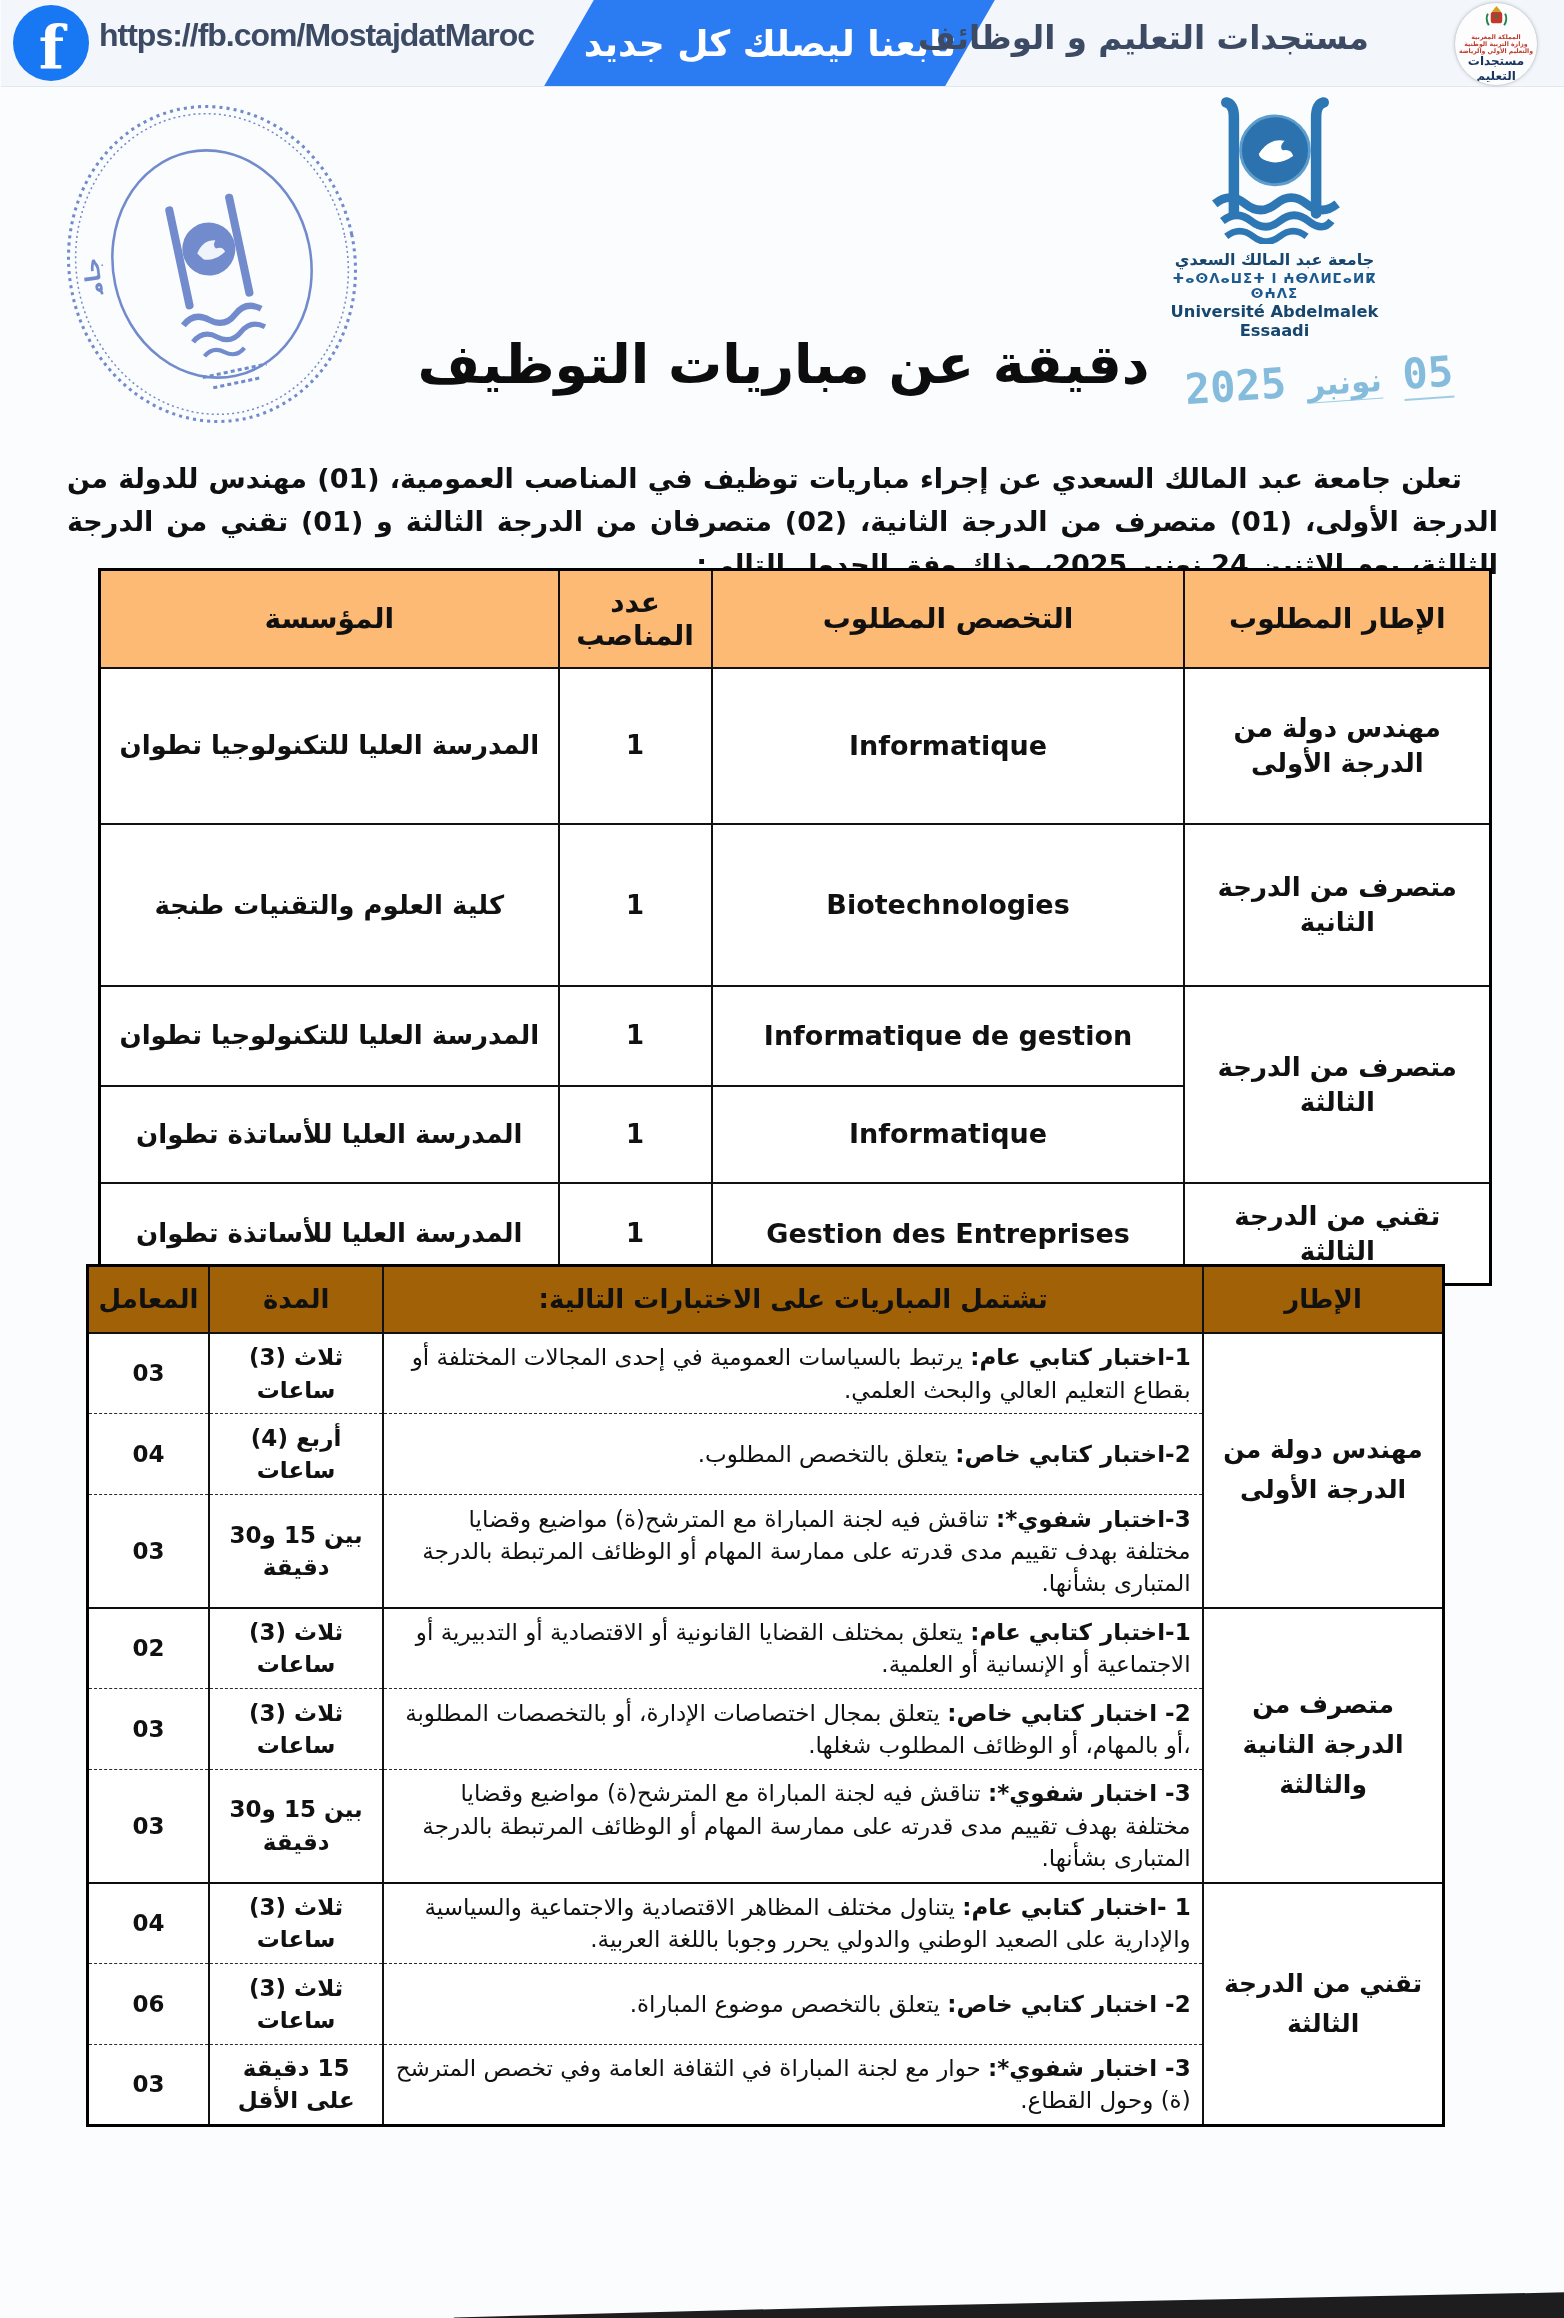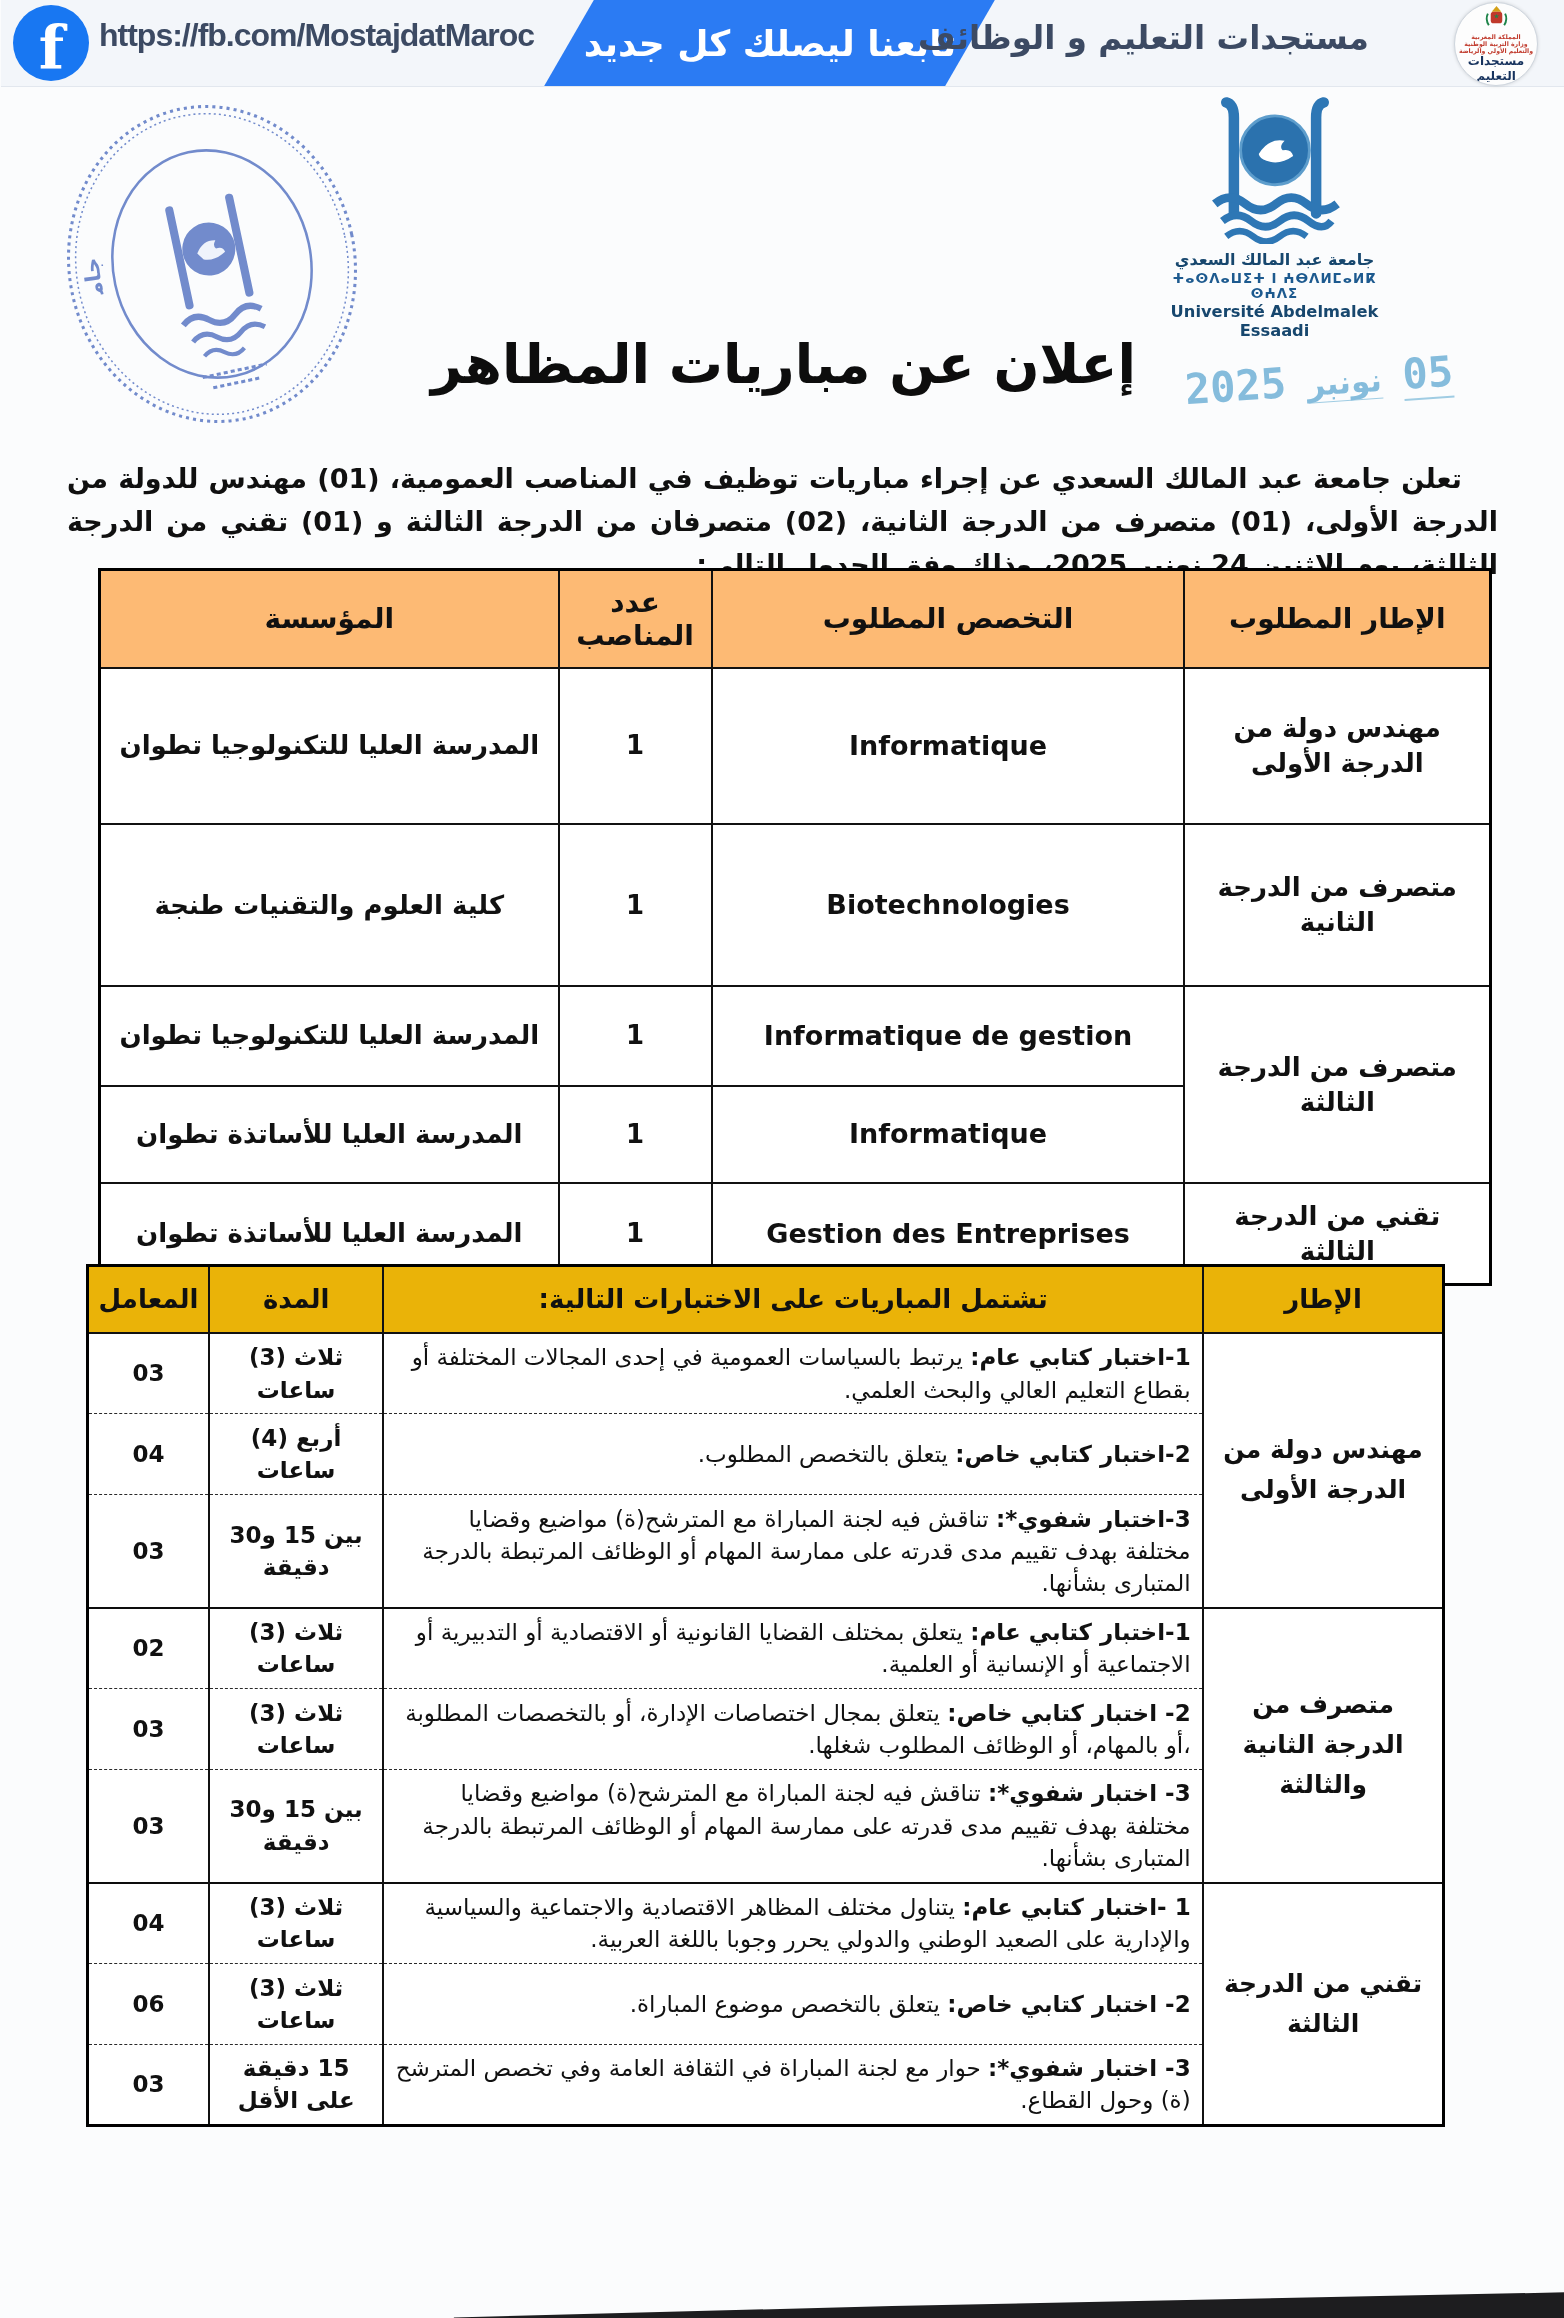--- a/index.html
+++ b/index.html
@@ -93,21 +93,21 @@
   .t1 tbody tr:nth-child(2) td{height:149px;}
   .t1 tbody tr:nth-child(3) td{height:86px;}
   .t1 tbody tr:nth-child(4) td{height:84px;}
   .t1 tbody tr:nth-child(5) td{height:88px;}
   .t1 .spec-cell{direction:ltr;font-size:27px;}
   
   .flow2{position:absolute;top:1264px;right:55px;left:55px;z-index:2;}
   .t2{border:3.8px solid #000;margin-right:65px;margin-left:31px;width:auto;
       width:calc(100% - 96px);}
   .t2 th{
-    background:#eab308;border:2.4px solid #111;font-size:26px;font-weight:bold;
+    background:#a16207;border:2.4px solid #111;font-size:26px;font-weight:bold;
     height:61px;padding:1.9px 9.6px;
   }
   .t2 td{border-left:2.4px solid #111;border-right:2.4px solid #111;
     font-size:23px;padding:7.6px 11.5px;line-height:1.4;vertical-align:middle;}
   .t2 tr.group-start td{border-top:2.9px solid #0d0d0d;}
   .t2 tr.inner td{border-top:1.9px dashed #2a2a2a;}
   .t2 .exam-cell{text-align:right;}
   .t2 .exam-cell b{font-weight:800;}
   .t2 .dur-cell,.t2 .coef-cell{text-align:center;font-weight:600;}
   .t2 .cadre2-cell{text-align:center;font-weight:bold;font-size:25px;line-height:1.6;}
@@ -182,21 +182,21 @@
   <div class="uni-name-tifinagh">ⵜⴰⵙⴷⴰⵡⵉⵜ ⵏ ⵄⴱⴷⵍⵎⴰⵍⴽ ⵙⵄⴷⵉ</div>
   <div class="uni-name-fr">Université Abdelmalek Essaadi</div>
 </div>
 
 <div class="date-stamp">
   <span class="day">05</span>
   <span class="month">نونبر</span>
   <span class="year">2025</span>
 </div>
 
-<div class="main-title">إعلان عن مباريات المظاهر</div>
+<div class="main-title">دقيقة عن مباريات التوظيف</div>
 
 <div class="intro-par">
   <span>تعلن جامعة عبد المالك السعدي عن إجراء مباريات توظيف في المناصب العمومية، (01) مهندس للدولة من الدرجة الأولى، (01) متصرف من الدرجة الثانية، (02) متصرفان من الدرجة الثالثة و (01) تقني من الدرجة الثالثة، </span><b><span class="date-part">يوم الإثنين 24 نونبر 2025</span></b><span>، وذلك وفق الجدول التالي:</span>
 </div>
 
 <div class="table1-wrap">
   <table class="t1">
     <colgroup>
       <col style="width:22%">
         <col style="width:34%">

